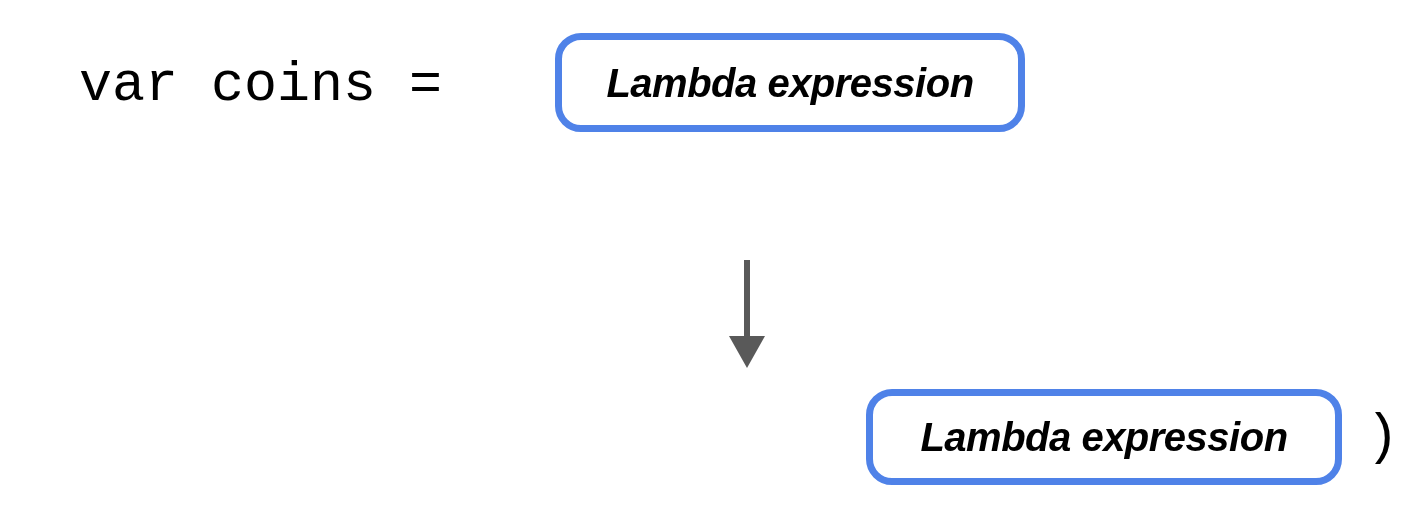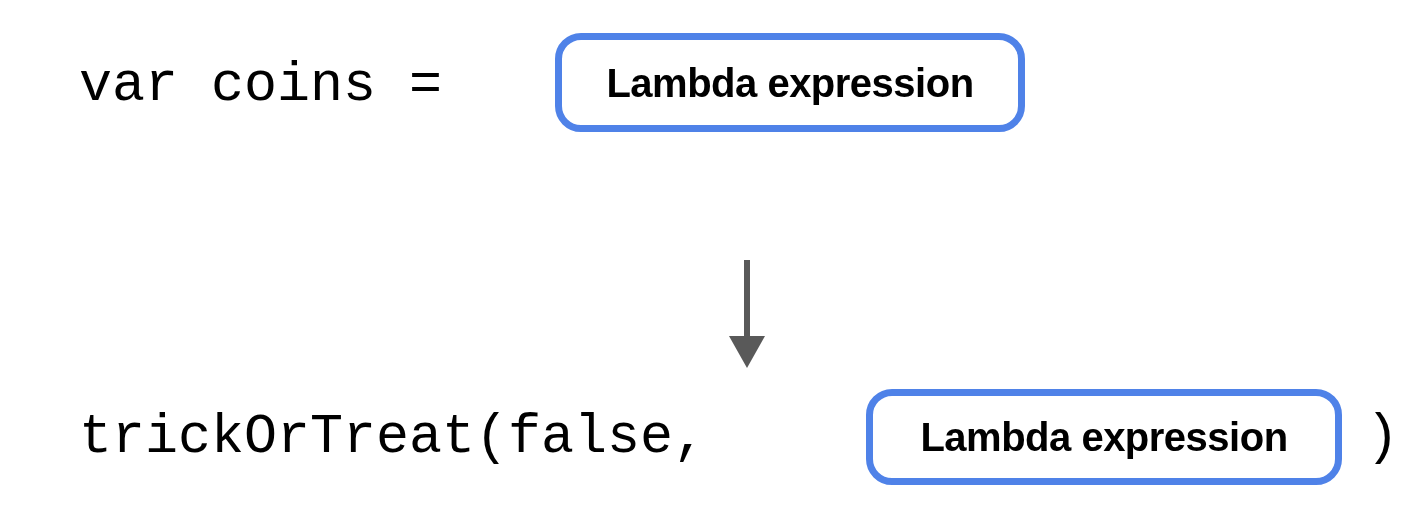--- a/index.html
+++ b/index.html
@@ -48,20 +48,21 @@
     justify-content: center;
   }
   .chip-label {
     font-family: "Liberation Sans", "DejaVu Sans", sans-serif;
     font-weight: 700;
     font-size: 40px;
     line-height: 1;
     color: #000000;
     white-space: nowrap;
     letter-spacing: -0.5px;
+    font-style: italic;
   }
 
   #chip-1 {
     left: 511px;
     top: 33px;
     width: 470px;
     height: 99px;
   }
   #chip-2 {
     left: 822px;
@@ -89,21 +90,20 @@
   <div class="chip" id="chip-1">
     <span class="chip-label">Lambda expression</span>
   </div>
 
 
   <svg id="flow-arrow" viewBox="0 0 70 112" xmlns="http://www.w3.org/2000/svg">
     <line x1="35" y1="2" x2="35" y2="82" stroke="#595959" stroke-width="6"></line>
     <polygon points="17,78 53,78 35,110" fill="#595959"></polygon>
   </svg>
 
-  <div class="code-line" id="line3-text">trickOrTreat(false, </div>
 
   <div class="chip" id="chip-2">
     <span class="chip-label">Lambda expression</span>
   </div>
 
   <div class="code-line" id="line3-close">)</div>
 
 </div>
 
 </body></html>

